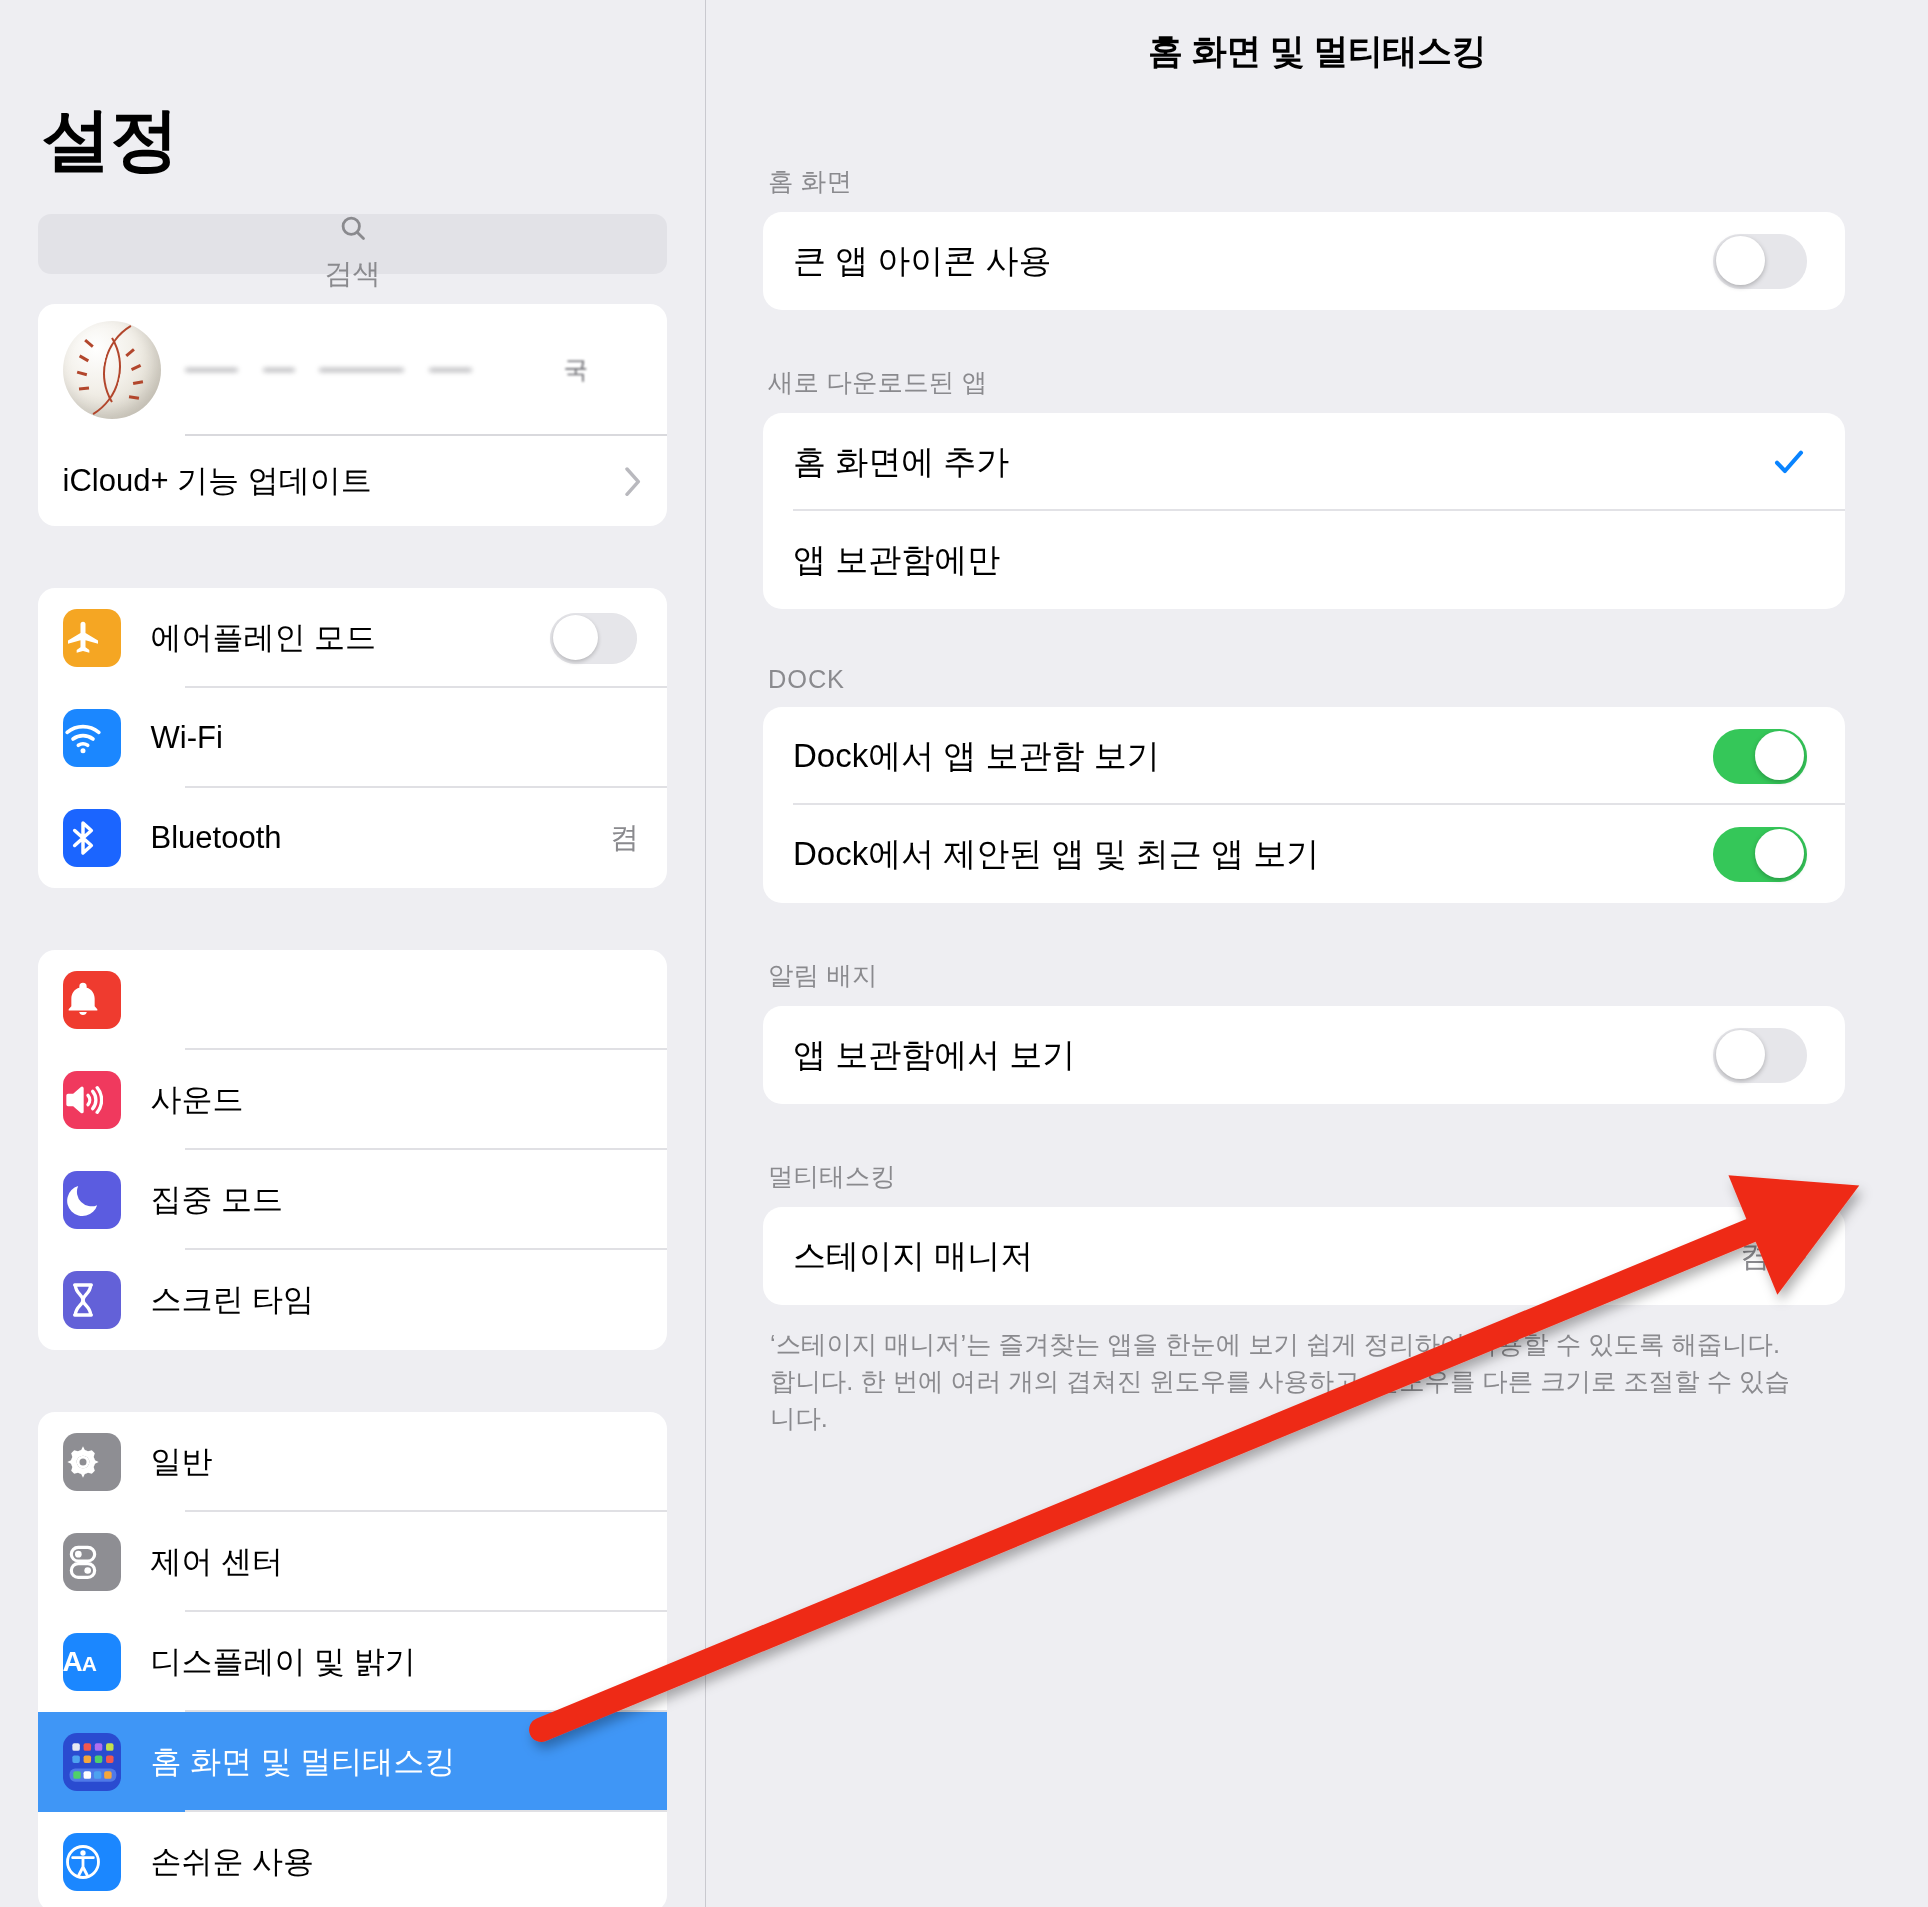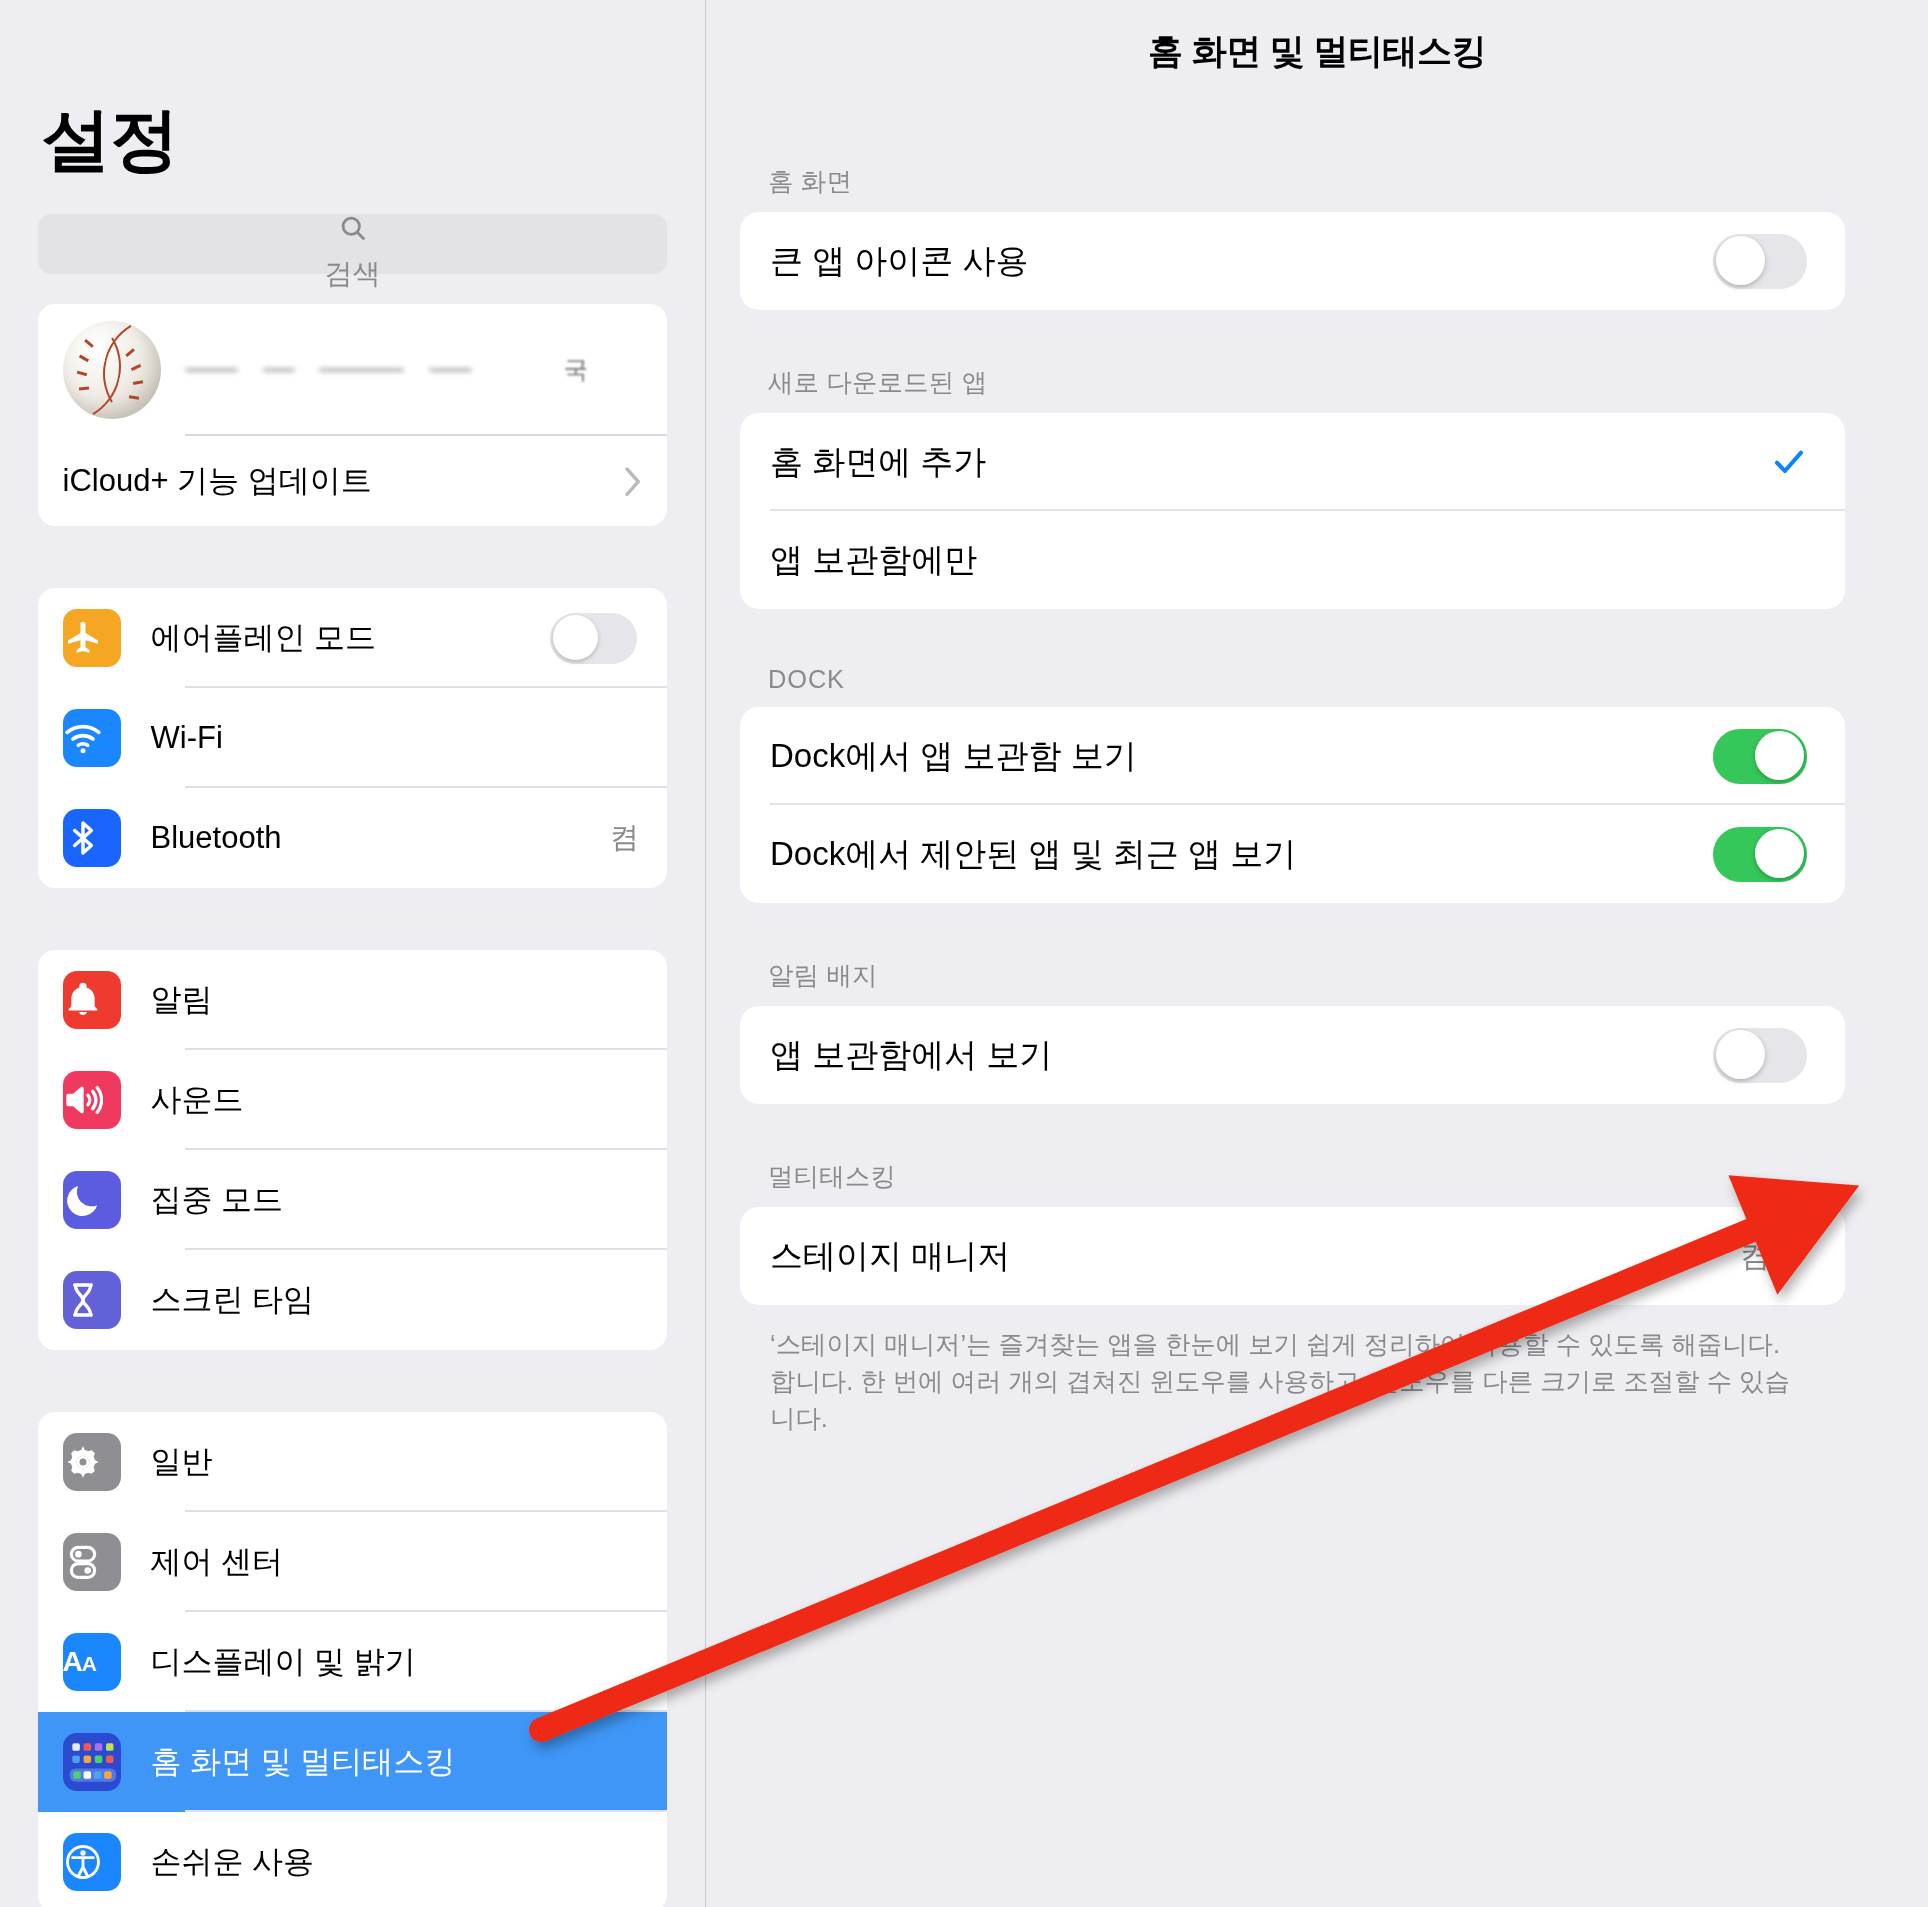--- a/index.html
+++ b/index.html
@@ -124,21 +124,21 @@
   .detail-title {
     text-align: center; font-size: 35px; font-weight: bold;
     color: #000; padding-top: 28px; letter-spacing: -0.5px;
   }
   .detail-body { padding: 90px 83px 0 34px; }
   .sec-header {
     font-size: 25.4px; color: #8a8a8e;
     padding: 0 0 13px 28px; letter-spacing: 0.2px;
   }
   .sec-header.caps { letter-spacing: 0.9px; }
-  .card { background: #fff; border-radius: 19px; overflow: hidden; }
+  .card { background: #fff; border-radius: 19px; overflow: hidden; margin-left: 23px; }
   .drow {
     display: flex; align-items: center; justify-content: space-between;
     height: 98px; padding: 0 38px 0 30px; position: relative;
   }
   .drow .dsep { position: absolute; left: 30px; right: 0; bottom: 0; height: 1.9px; background: #e2e2e6; }
   .drow:last-child .dsep { display: none; }
   .dlabel { font-size: 33px; color: #000; }
   .dright { display: flex; align-items: center; gap: 21px; }
   .dvalue { font-size: 30px; color: #8a8a8e; }
 
@@ -261,21 +261,20 @@
 
     <div class="gap-xl"></div>
 
     <div class="group">
       <div class="srow">
         <span class="sicon" style="background:#ef3b2f">
           <svg viewBox="0 0 24 24" fill="currentColor">
               <path d="M12 21a2.4 2.4 0 0 0 2.3-1.8H9.7A2.4 2.4 0 0 0 12 21zm7-5.2v-4.6c0-3.3-1.9-5.9-4.8-6.6V3.9a2.2 2.2 0 1 0-4.4 0v.7C6.9 5.3 5 7.9 5 11.2v4.6L3.4 17.5v.8h17.2v-.8L19 15.8z"></path>
             </svg>
         </span>
-        <span class="slabel">알림</span>
         <span class="sep"></span>
       </div>
       <div class="srow">
         <span class="sicon" style="background:#f0395e">
           <svg viewBox="0 0 24 24" fill="none" stroke="currentColor" stroke-width="2" stroke-linecap="round">
             <path d="M3 9.3h3.4L11.4 5v14L6.4 14.7H3z" fill="currentColor" stroke-linejoin="round"></path>
             <path d="M15 9.2a4.3 4.3 0 0 1 0 5.6"></path>
               <path d="M17.8 6.8a8 8 0 0 1 0 10.4"></path>
               <path d="M20.5 4.6a11.6 11.6 0 0 1 0 14.8"></path>
           </svg>

